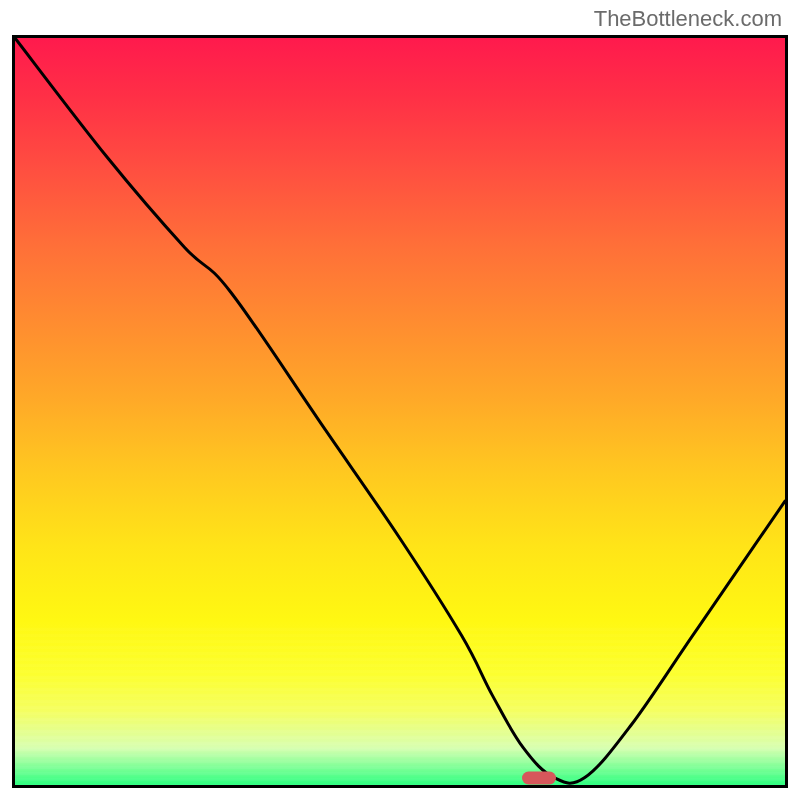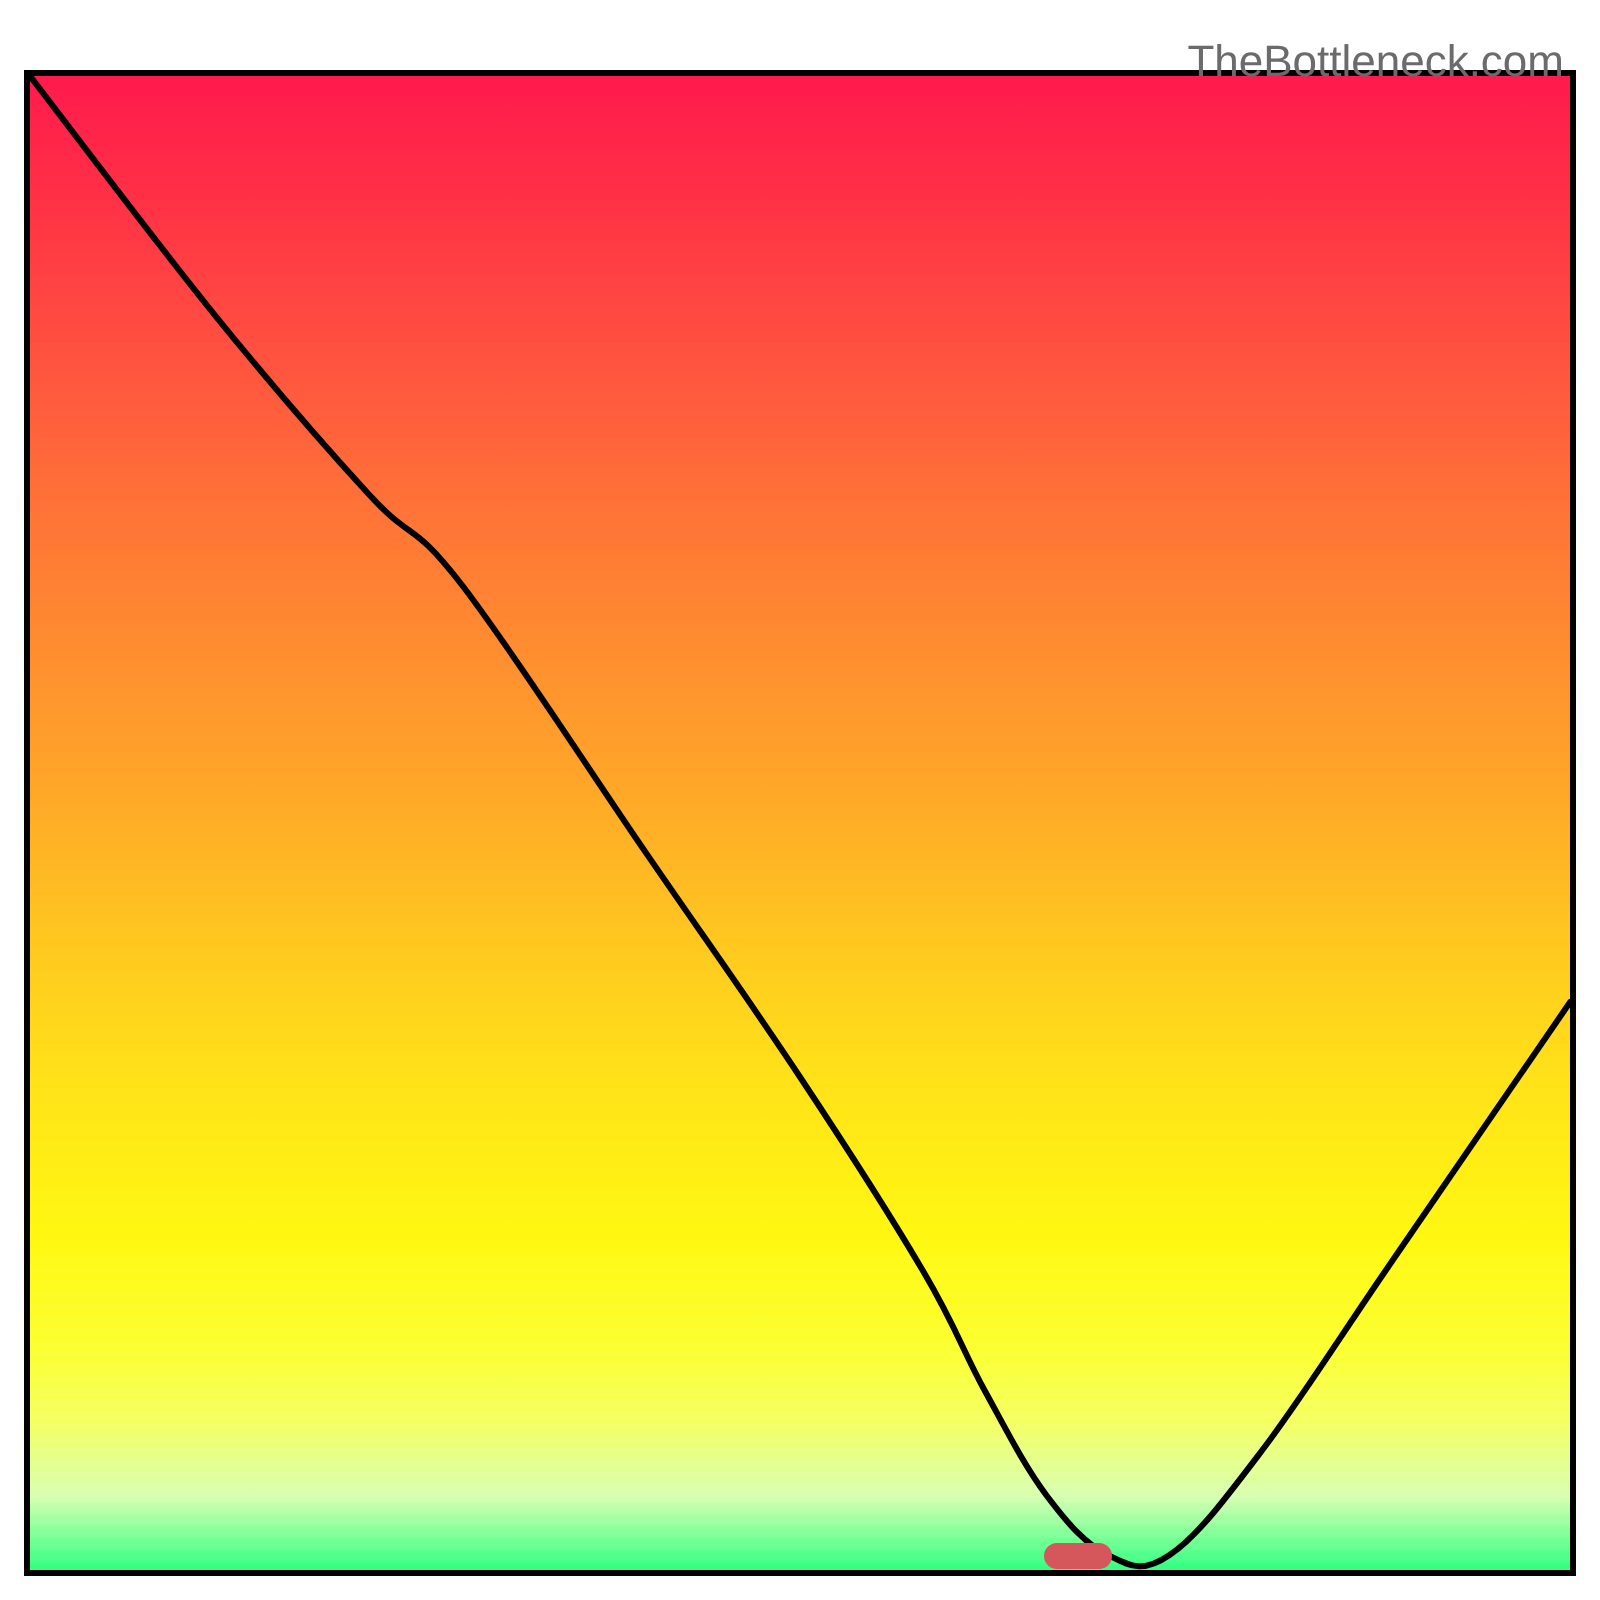--- a/index.html
+++ b/index.html
@@ -5,21 +5,21 @@
   * { margin: 0; padding: 0; box-sizing: border-box; }
   body {
     width: 800px;
     height: 800px;
     background: #ffffff;
     position: relative;
     font-family: Arial, sans-serif;
   }
   .watermark {
     position: absolute;
-    top: 18px;
+    top: 6px;
     right: 18px;
     color: #6b6b6b;
     font-size: 22px;
     font-weight: 500;
     z-index: 10;
   }
   .plot-area {
     position: absolute;
     top: 35px;
     left: 12px;

